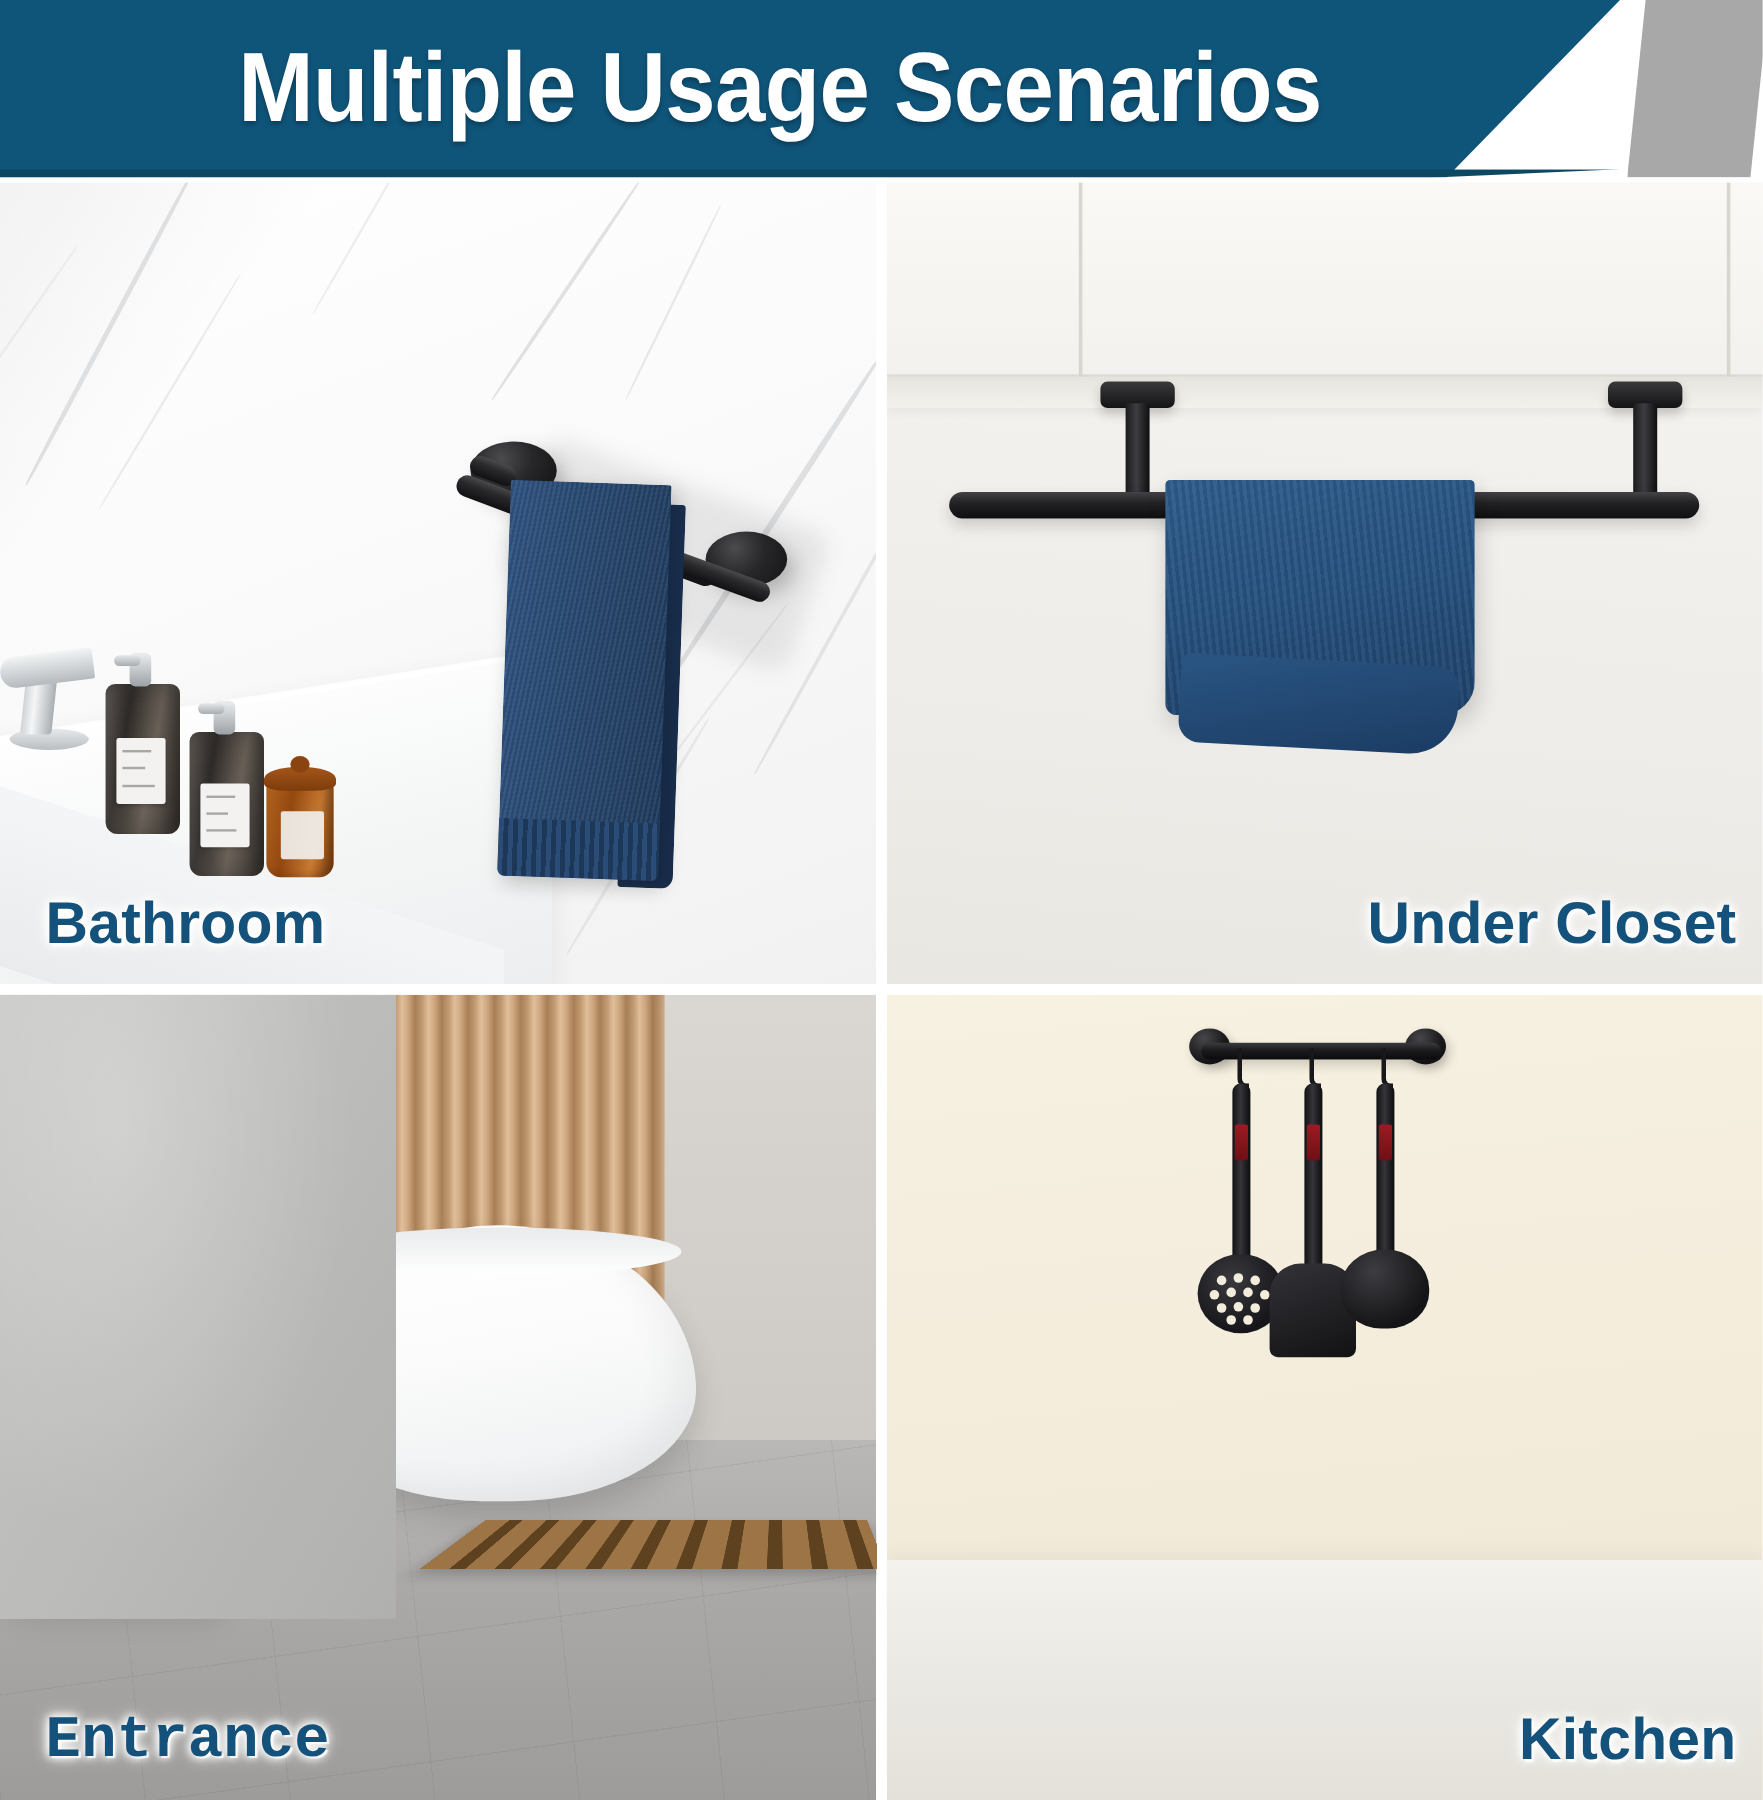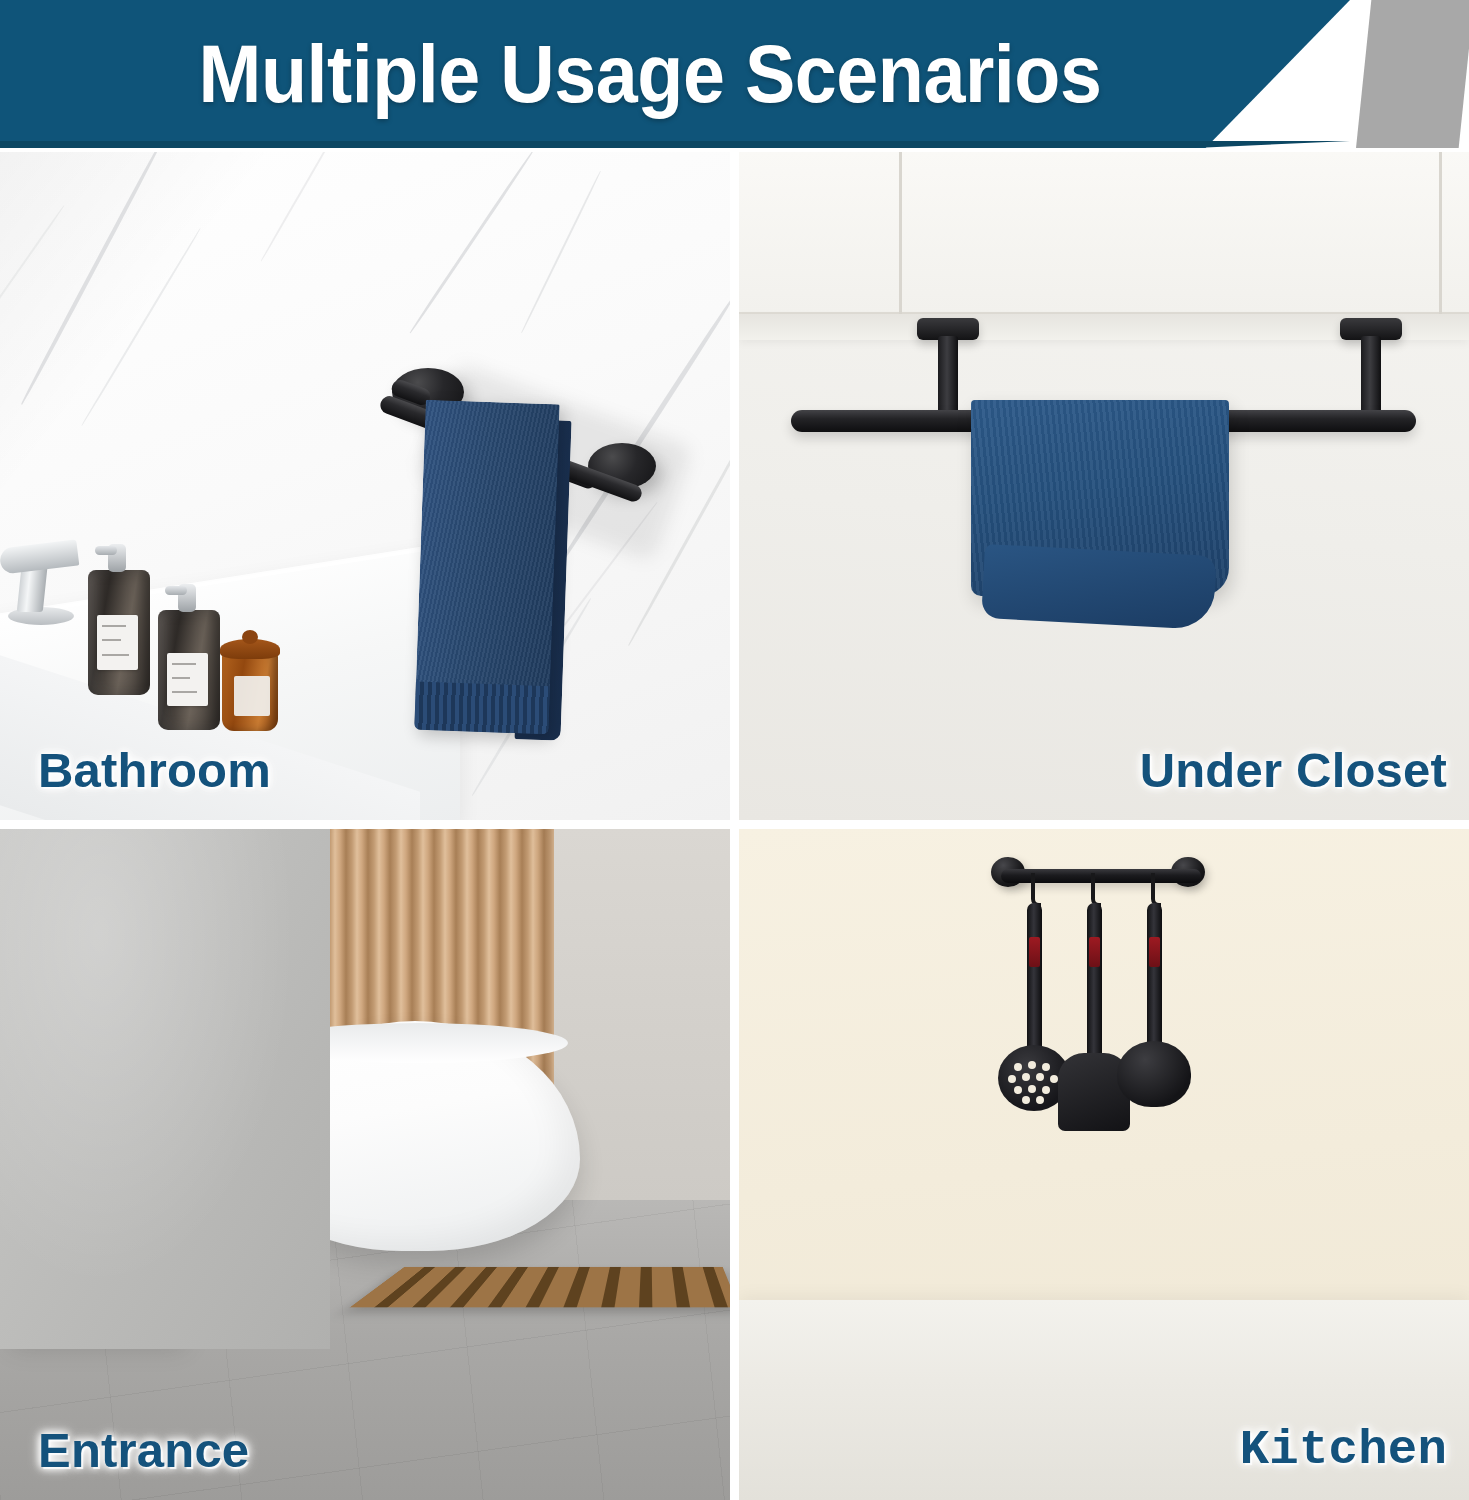--- a/index.html
+++ b/index.html
@@ -49,22 +49,22 @@
     position:absolute; left:0; top:152px;
     width:1469px; height:1348px;
     display:grid;
     grid-template-columns: 730px 9px 730px;
     grid-template-rows: 668px 9px 671px;
     background:#ffffff;
   }
   .panel{ position:relative; overflow:hidden; }
   .p-tl{ grid-column:1; grid-row:1; }
   .p-tr{ grid-column:3; grid-row:1; }
-  .p-bl{ grid-column:1; grid-row:3; }
-  .p-br{ grid-column:3; grid-row:3;font-family:Liberation Mono, monospace; }
+  .p-bl{ grid-column:1; grid-row:3;font-family:Liberation Mono, monospace; }
+  .p-br{ grid-column:3; grid-row:3; }
 
   .panel-label{
     position:absolute; bottom:22px;
     font-size:49px; font-weight:bold;
     color:#14527c;
     letter-spacing:0.2px;
     text-shadow:
       0 0 8px #ffffff, 0 0 8px #ffffff, 0 0 14px #ffffff,
       2px 2px 1px rgba(255,255,255,0.85);
     z-index:40; white-space:nowrap; user-select:none;

